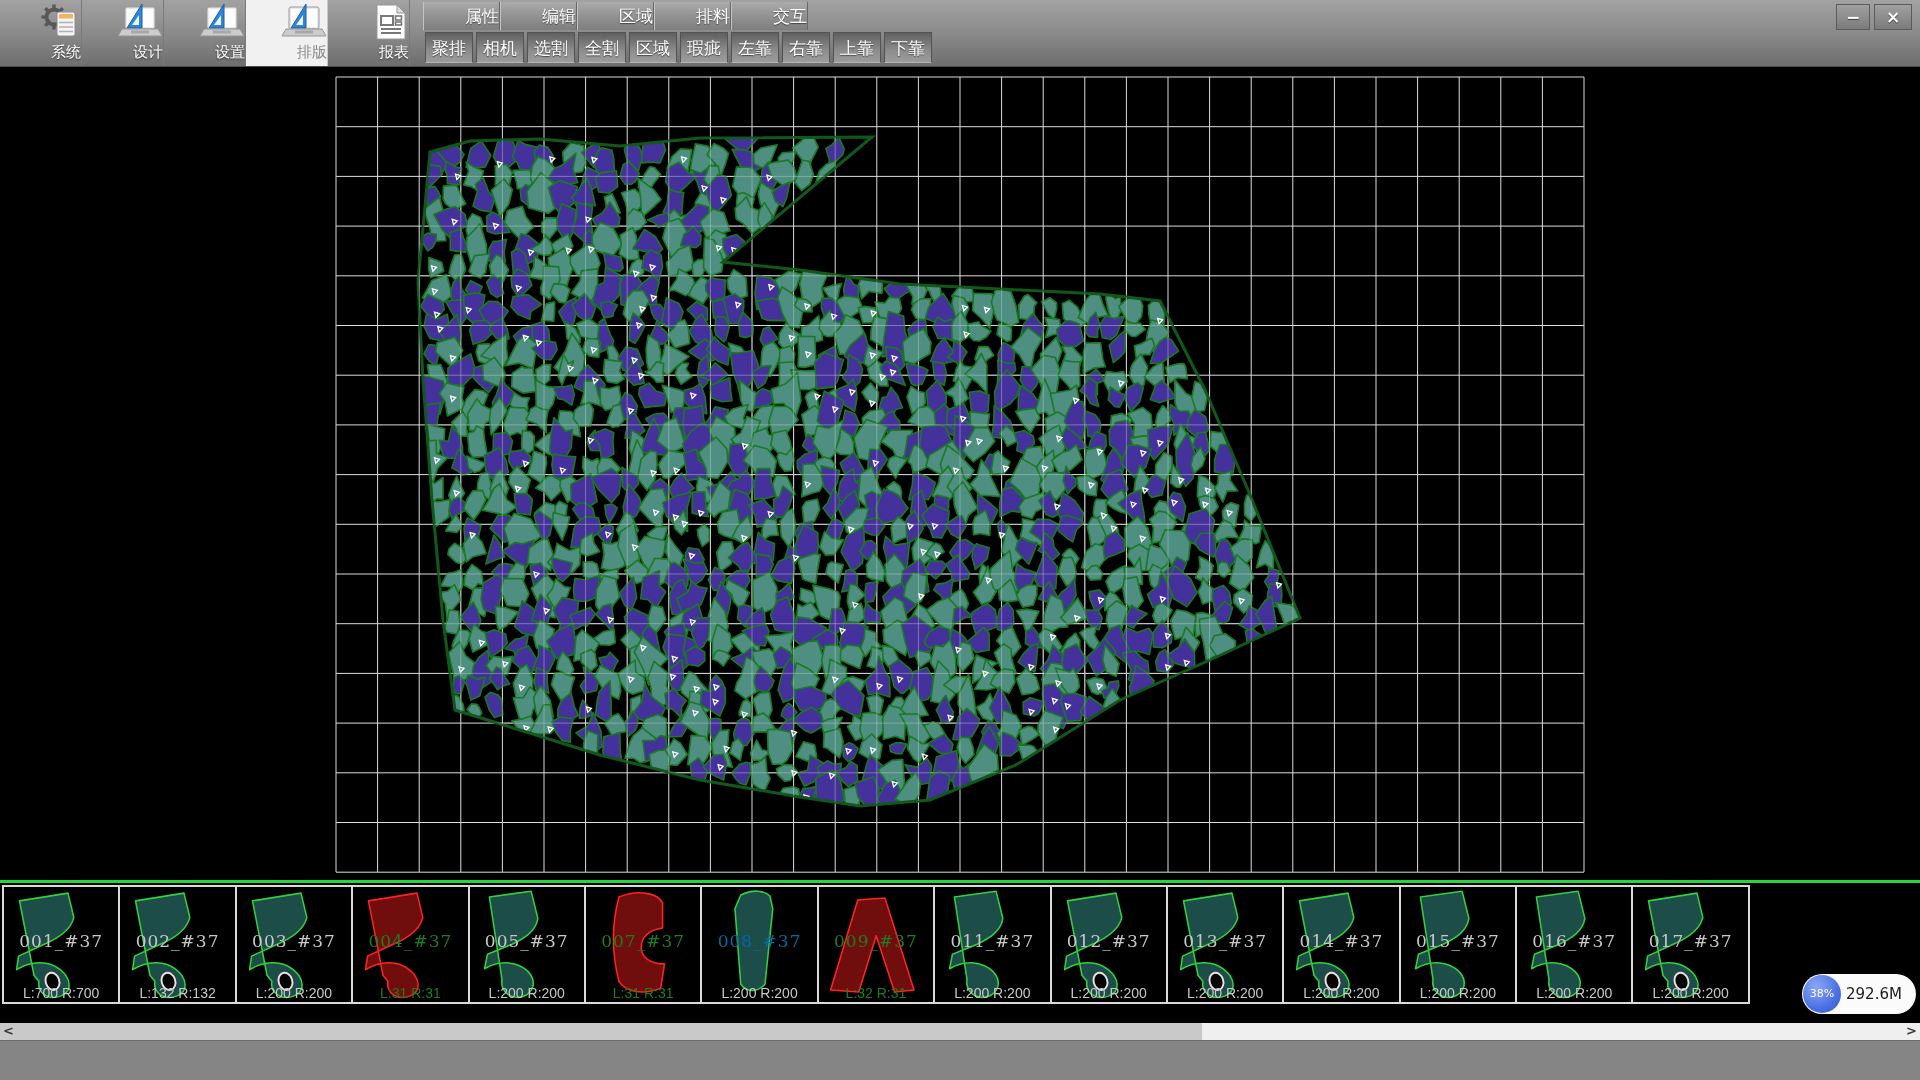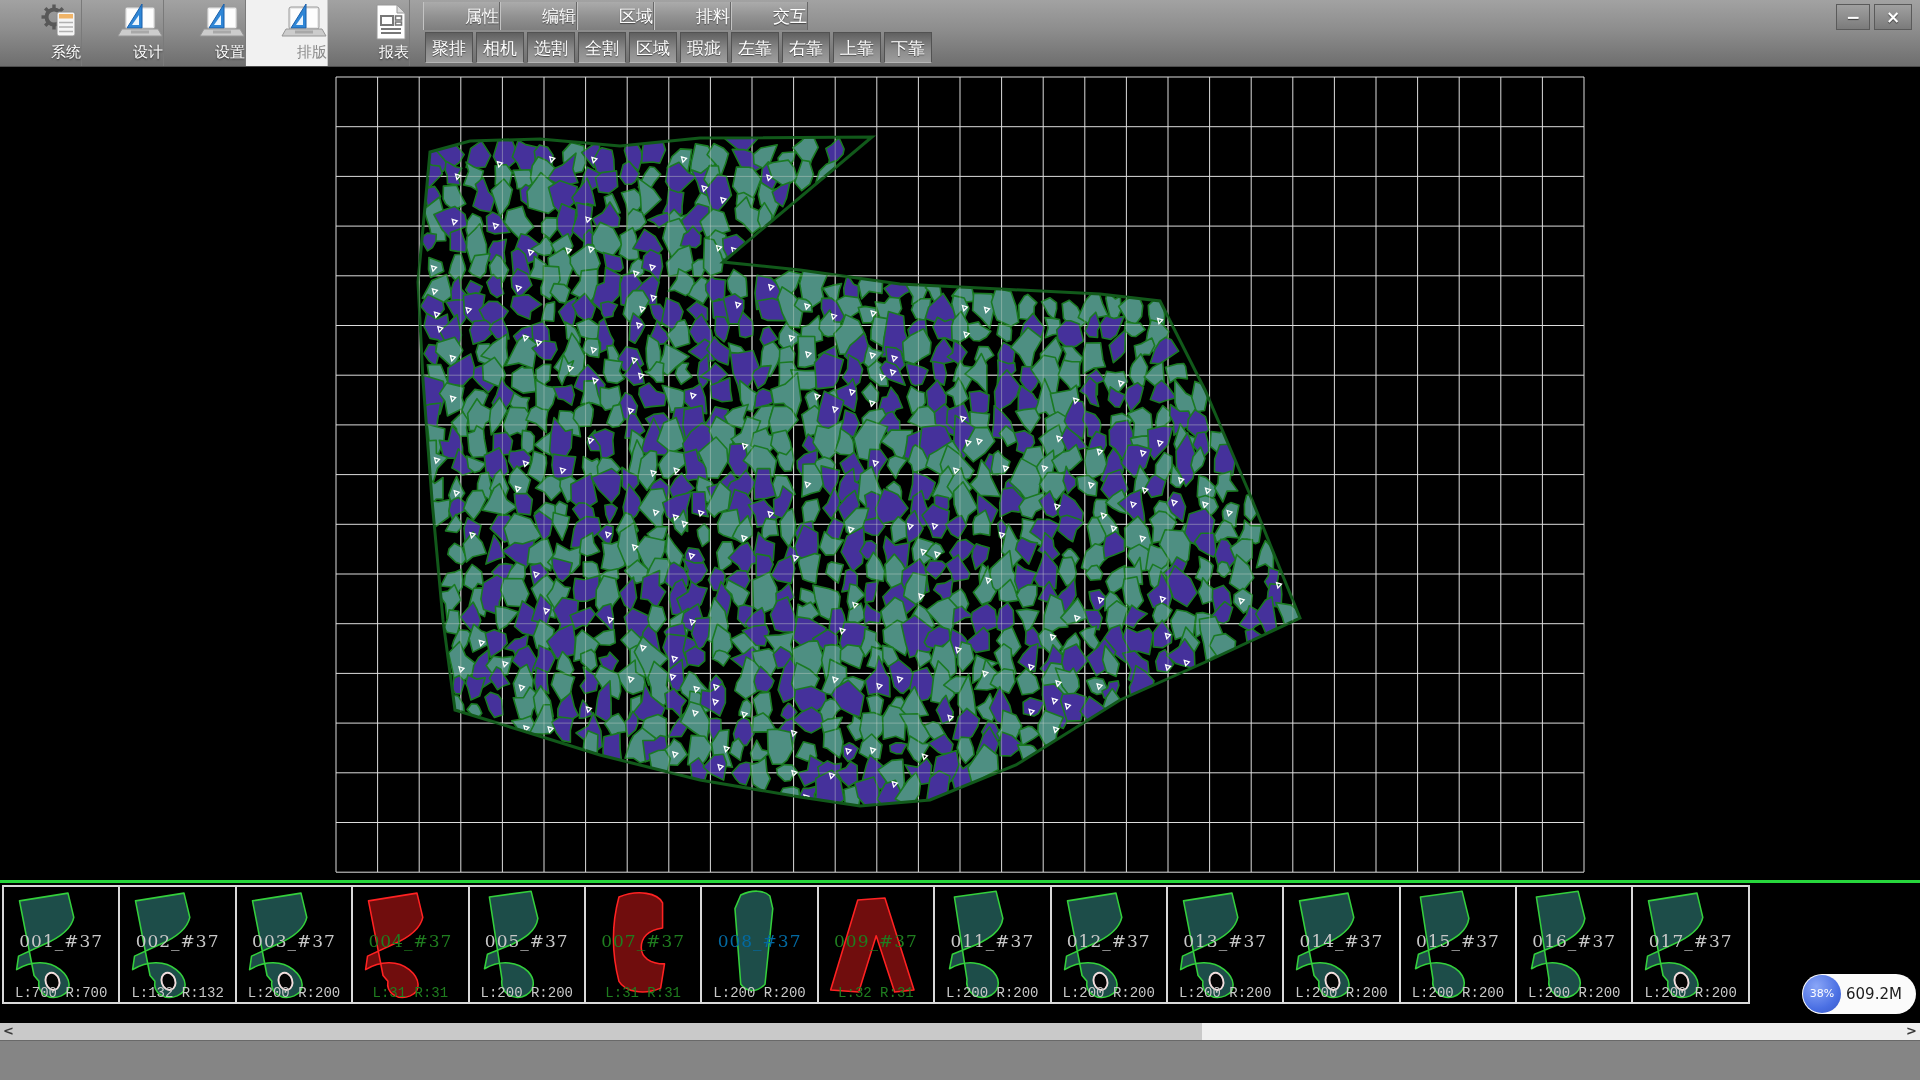--- a/index.html
+++ b/index.html
@@ -42,21 +42,21 @@
   .thumb-strip{position:absolute;top:880px;left:0;width:1920px;height:143px;background:#000;overflow:hidden}
   .strip-topline{position:absolute;top:0;left:0;width:100%;height:3px;background:#27d63c}
   .cells{position:absolute;top:5px;left:0;width:1920px;height:119px;display:flex;overflow:hidden}
   .cell{flex:0 0 118.4px;box-sizing:border-box;border:2px solid #dadada;margin-left:-2px;
     position:relative;background:#000;overflow:hidden}
   .cell:first-child{margin-left:2px}
   .cell svg{position:absolute;left:0;top:0;width:100%;height:100%}
   .id-label{position:absolute;top:44px;left:0;width:100%;text-align:center;
     font-family:"DejaVu Serif",serif;font-size:17px;letter-spacing:1px}
   .lr-label{position:absolute;bottom:1px;left:0;width:100%;text-align:center;
-    font-family:Liberation Mono, monospace;font-size:14px}
+    font-family:Liberation Sans, sans-serif;font-size:14px}
 
   
   .scrollbar{position:absolute;top:1023px;left:0;width:1920px;height:17px;background:#efefef}
   .scroll-thumb{position:absolute;left:17px;top:0;width:1185px;height:17px;background:#c9c9c9}
   .scroll-btn{position:absolute;top:0;width:17px;height:17px;text-align:center;line-height:16px;
     font-size:13px;font-weight:bold;color:#3a3a3a;background:#c9c9c9}
   .scroll-left{left:0}
   .scroll-right{right:0;background:#efefef}
   .statusbar{position:absolute;top:1040px;left:0;width:1920px;height:40px;background:#858585;
     border-top:1px solid #696969;box-sizing:border-box}
@@ -1353,14 +1353,14 @@
   <div class="scroll-thumb"></div>
   <div class="scroll-btn scroll-left">&lt;</div>
   <div class="scroll-btn scroll-right">&gt;</div>
 </div>
 
 <div class="statusbar"></div>
 
 <div class="badge">
   <div class="badge-pill"></div>
   <div class="badge-circle">38%</div>
-  <div class="badge-size">609.2M</div>
+  <div class="badge-size">292.6M</div>
 </div>
 
 </body></html>

